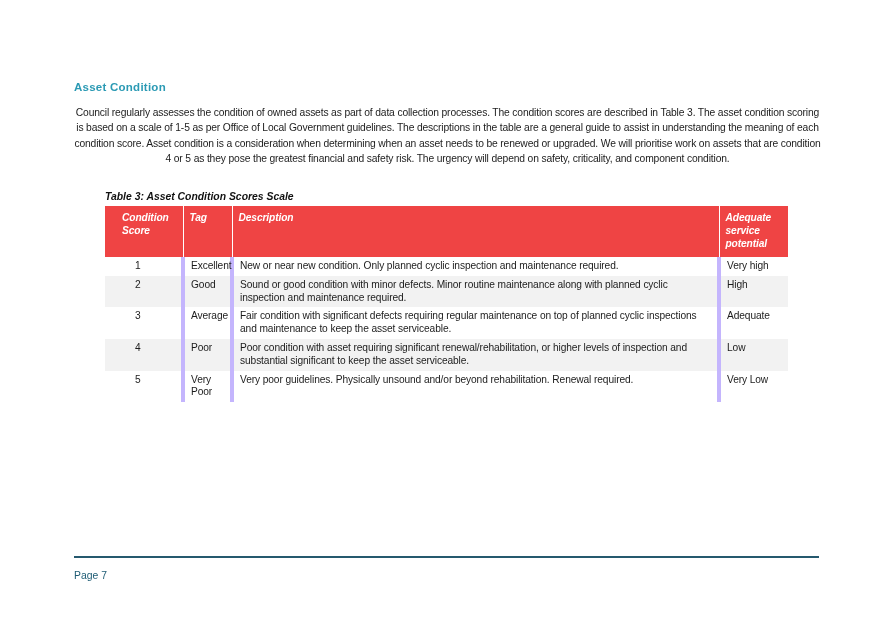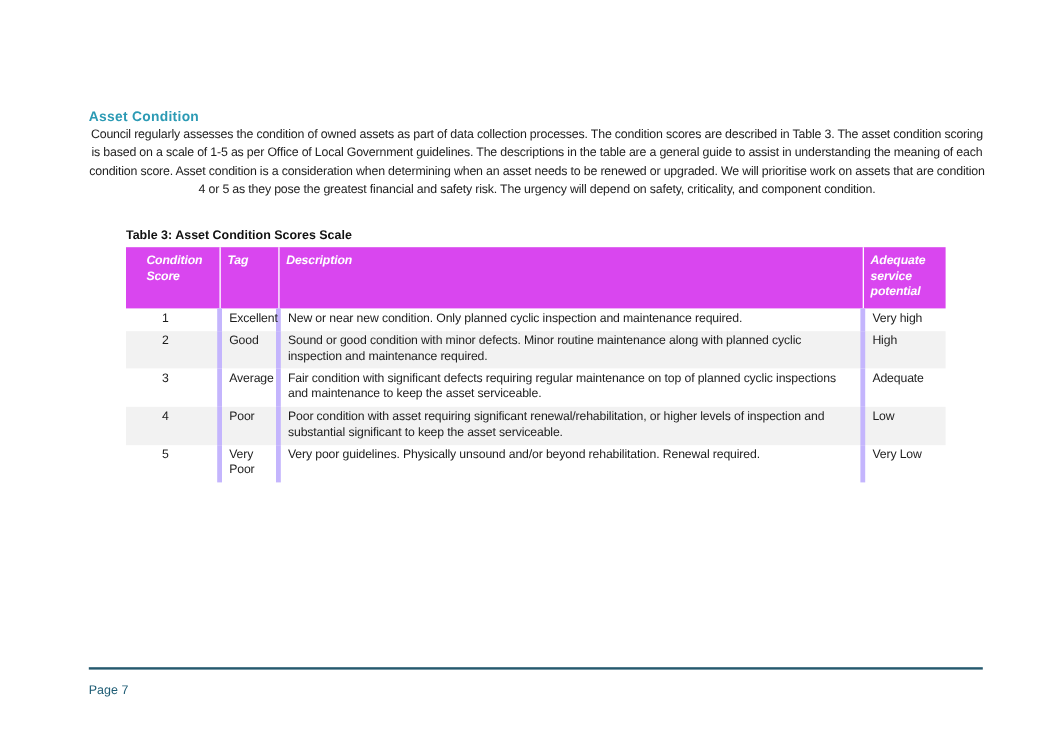--- a/index.html
+++ b/index.html
@@ -11,21 +11,21 @@
     position: relative;
     width: 876px;
     height: 620px;
     background: #ffffff;
     font-family: "Liberation Sans", sans-serif;
     overflow: hidden;
   }
   .heading {
     position: absolute;
     left: 74px;
-    top: 92px;
+    top: 81px;
     font-size: 11.5px;
     font-weight: bold;
     letter-spacing: 0.25px;
     color: #2B9AB4;
   }
   .para {
     position: absolute;
     left: 74px;
     top: 105px;
     width: 747px;
@@ -35,36 +35,37 @@
     color: #1c1c1c;
     text-align: center;
   }
   .caption {
     position: absolute;
     left: 105px;
     top: 191px;
     font-size: 10.4px;
     font-weight: bold;
     color: #111111;
+    font-style: italic;
   }
   .table-wrap {
     position: absolute;
     left: 105px;
     top: 206px;
     width: 683px;
   }
   table.cond {
     border-collapse: collapse;
     table-layout: fixed;
     width: 683px;
     font-size: 10.2px;
     letter-spacing: -0.1px;
   }
   table.cond th {
-    background: #d946ef;
+    background: #ef4444;
     color: #ffffff;
     font-style: italic;
     font-weight: bold;
     text-align: left;
     vertical-align: top;
     box-sizing: border-box;
     height: 51px;
     padding: 5px 5px 4px 6px;
     line-height: 13px;
     border-left: 1px solid #ffffff;

